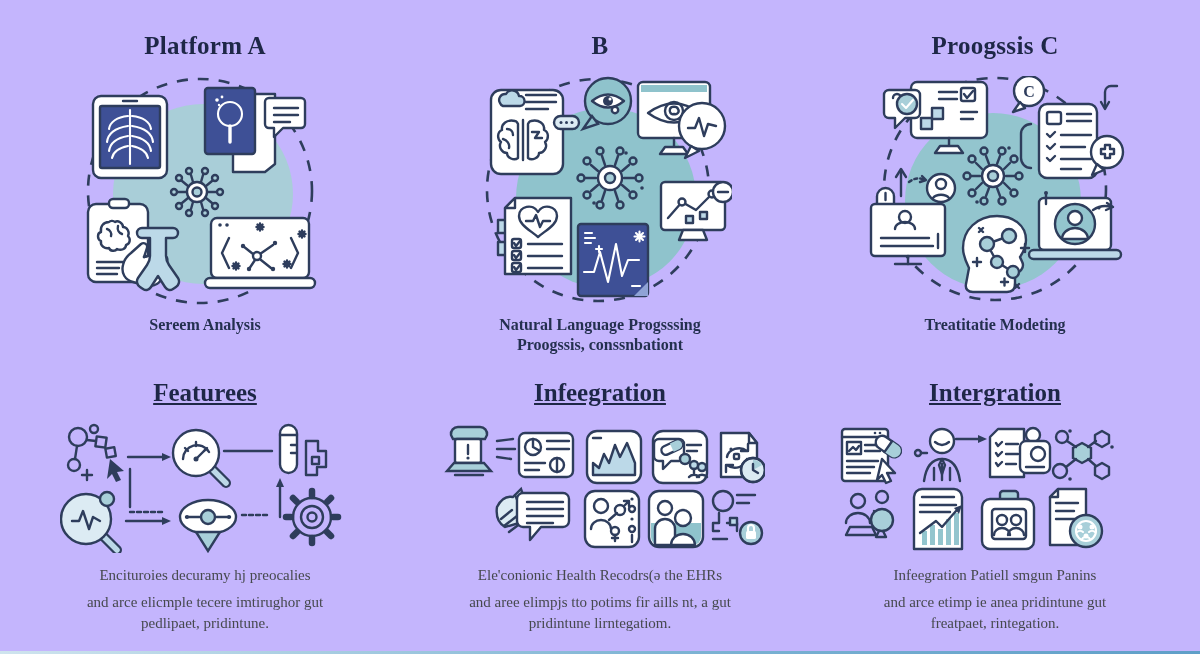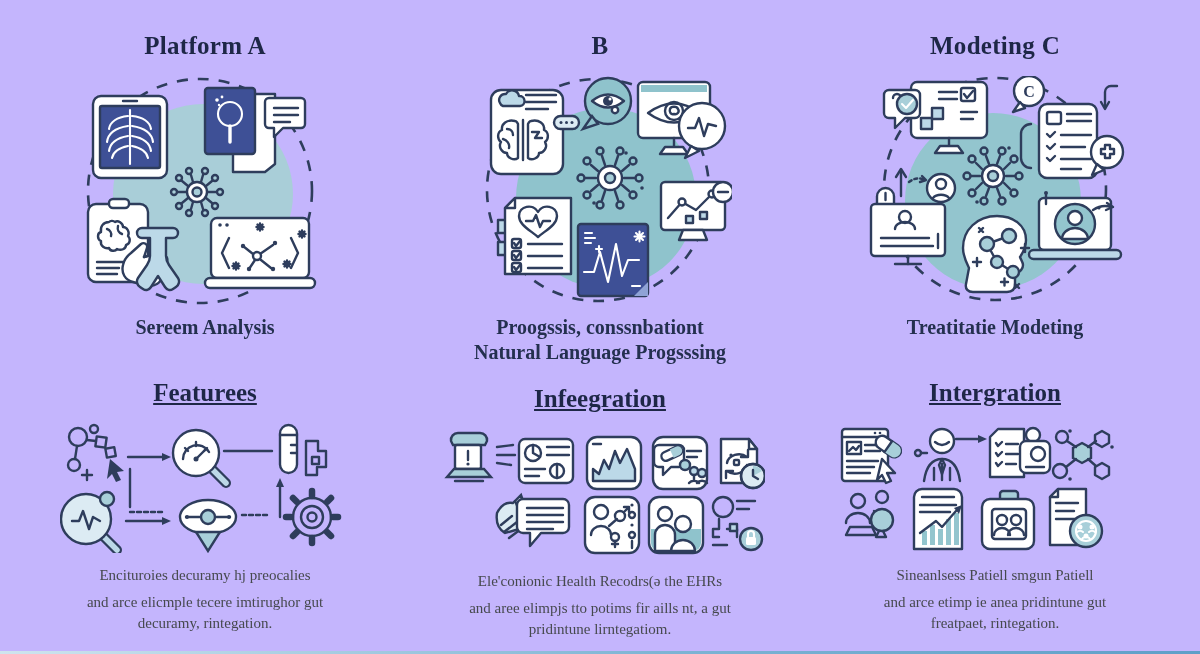--- a/index.html
+++ b/index.html
@@ -4,21 +4,21 @@
 <style>
   html,body{margin:0;padding:0;background:#fff;}
   #canvas{position:relative;width:1200px;height:654px;background:#c4b5fd;overflow:hidden;
           font-family:"Liberation Serif", serif;}
   .col{position:absolute;top:0;height:654px;display:flex;flex-direction:column;align-items:center;}
   #colA{left:10px;width:390px;}
   #colB{left:405px;width:390px;}
   #colC{left:800px;width:390px;}
   .col-title{margin-top:32px;height:30px;font-size:25px;font-weight:bold;color:#1e2747;letter-spacing:.3px;}
   .illus{margin-top:14px;width:264px;height:235px;}
-  .caption{margin-top:4px;min-height:44px;text-align:center;font-size:20px;font-weight:bold;
+  .caption{margin-top:4px;min-height:44px;text-align:center;font-size:16px;font-weight:bold;
            color:#24304f;line-height:1.25;}
   .caption span{display:block;}
   .section-title{margin-top:20px;height:32px;font-size:25px;font-weight:bold;color:#1e2747;text-decoration:underline;}
   .icon-band{margin-top:12px;height:130px;display:flex;align-items:center;justify-content:center;}
   .body-text{margin-top:12px;text-align:center;font-family:Liberation Serif, serif;
              font-size:15px;color:#46494e;line-height:1.35;}
   .body-text .l1{display:block;margin-bottom:7px;}
   .body-text .l2,.body-text .l3{display:block;}
   .bottom-bar{position:absolute;left:0;bottom:0;width:1200px;height:3px;
               background:linear-gradient(90deg,#cfe4ee,#7eb4d4 55%,#5f9fc8);}
@@ -224,21 +224,21 @@
             <line x1="237" y1="109" x2="233" y2="113"></line>
               <line x1="267" y1="79" x2="271" y2="75"></line>
           </g>
         </g>
       </svg>
     </div>
 
     <div class="body-text">
       <span class="l1">Encituroies decuramy hj preocalies</span>
       <span class="l2">and arce elicmple tecere imtirughor gut</span>
-      <span class="l3">decuramy, rintegation.</span>
+      <span class="l3">pedlipaet, pridintune.</span>
     </div>
   </div>
 
   <div class="col" id="colB">
     <div class="col-title">B</div>
 
     <div class="illus">
       <svg width="264" height="235" viewBox="0 0 264 235">
         <circle class="dash" cx="130" cy="114" r="111"></circle>
         <circle class="t tB" cx="138" cy="122" r="90"></circle>
@@ -345,22 +345,22 @@
           <rect class="lb" x="218" y="140" width="7" height="7"></rect>
             <rect class="lb" x="232" y="136" width="7" height="7"></rect>
           <circle class="ow" cx="255" cy="116" r="10"></circle>
             <line class="o" x1="250" y1="116" x2="260" y2="116"></line>
           <path class="ow" d="M215,154 h20 l4,10 h-28 z"></path>
         </g>
       </svg>
     </div>
 
     <div class="caption">
-      <span>Proogssis, conssnbationt</span>
-        <span>Natural Language Progsssing</span>
+      <span>Natural Language Progsssing</span>
+        <span>Proogssis, conssnbationt</span>
     </div>
 
     <div class="section-title">Infeegration</div>
 
     <div class="icon-band">
       <svg width="330" height="130" viewBox="0 0 330 130">
         <g>
           <path class="ot" d="M16,12 a7,7 0 0 1 7,-8 h22 a7,7 0 0 1 7,8 l-2,4 h-32 z"></path>
           <rect class="ow" x="20" y="16" width="26" height="24" rx="2"></rect>
           <path class="o" d="M33,22 v9"></path>
@@ -459,21 +459,21 @@
     </div>
 
     <div class="body-text">
       <span class="l1">Ele'conionic Health Recodrs(ə the EHRs</span>
       <span class="l2">and aree elimpjs tto potims fir aills nt, a gut</span>
       <span class="l3">pridintune lirntegatiom.</span>
     </div>
   </div>
 
   <div class="col" id="colC">
-    <div class="col-title">Modeting C</div>
+    <div class="col-title">Proogssis C</div>
 
     <div class="illus">
       <svg width="264" height="235" viewBox="0 0 264 235">
         <circle class="dash" cx="132" cy="113" r="111"></circle>
         <circle class="t tC" cx="130" cy="125" r="88"></circle>
         <g>
           <rect class="ow" x="48" y="6" width="76" height="56" rx="6"></rect>
           <rect class="o" x="98" y="12" width="14" height="13" rx="2"></rect>
             <path class="o" d="M101,18 l3,4 6,-7"></path>
           <line class="o" x1="76" y1="16" x2="94" y2="16"></line>
@@ -702,20 +702,20 @@
           <circle class="w" cx="256" cy="108" r="10"></circle>
           <circle class="wd" cx="250" cy="104" r="2.5"></circle>
             <circle class="wd" cx="262" cy="104" r="2.5"></circle>
             <circle class="wd" cx="256" cy="113" r="2.5"></circle>
           <path class="w" d="M247,109 a4,3 0 0 1 6,0 M259,109 a4,3 0 0 1 6,0 M252,117 a4,3 0 0 1 8,0"></path>
         </g>
       </svg>
     </div>
 
     <div class="body-text">
-      <span class="l1">Sineanlsess Patiell smgun Patiell</span>
+      <span class="l1">Infeegration Patiell smgun Panins</span>
       <span class="l2">and arce etimp ie anea pridintune gut</span>
       <span class="l3">freatpaet, rintegation.</span>
     </div>
   </div>
 
   <div class="bottom-bar"></div>
 </div>
 
 </body></html>

